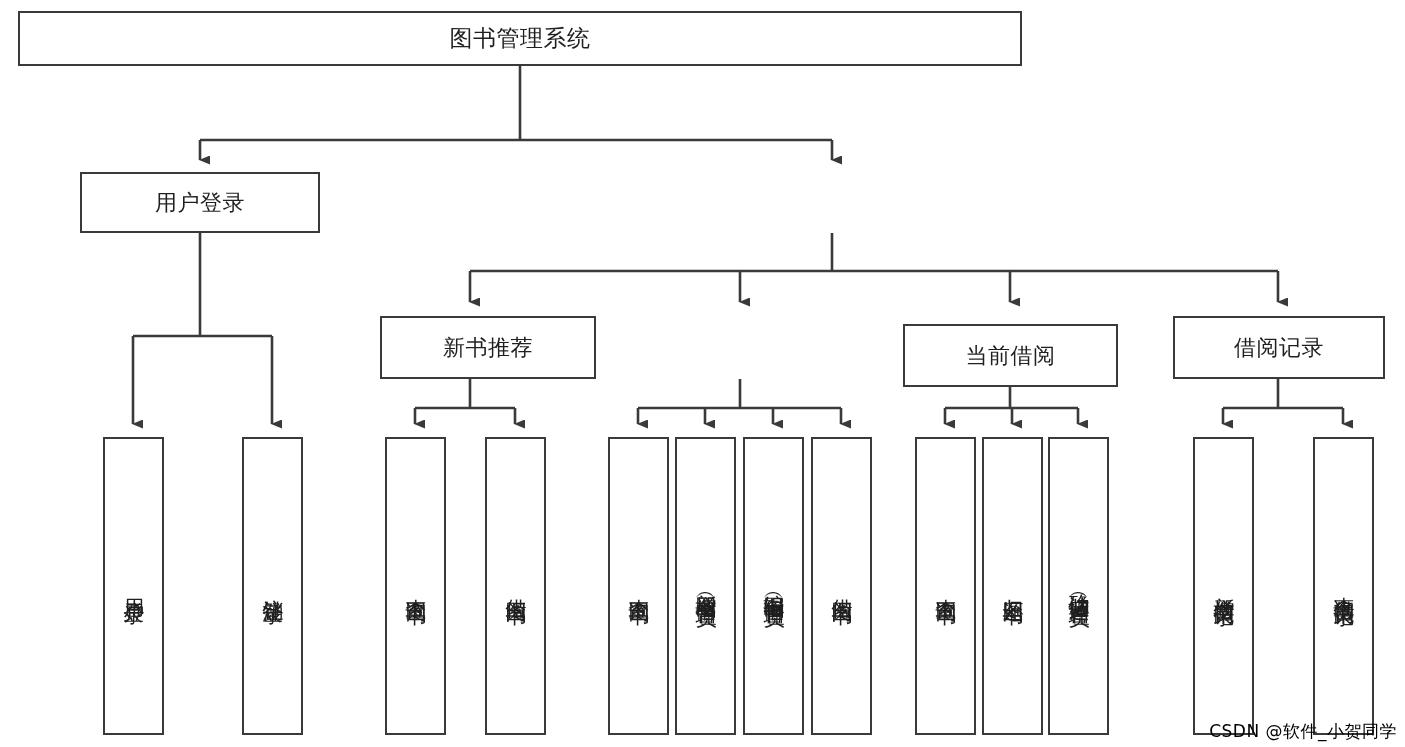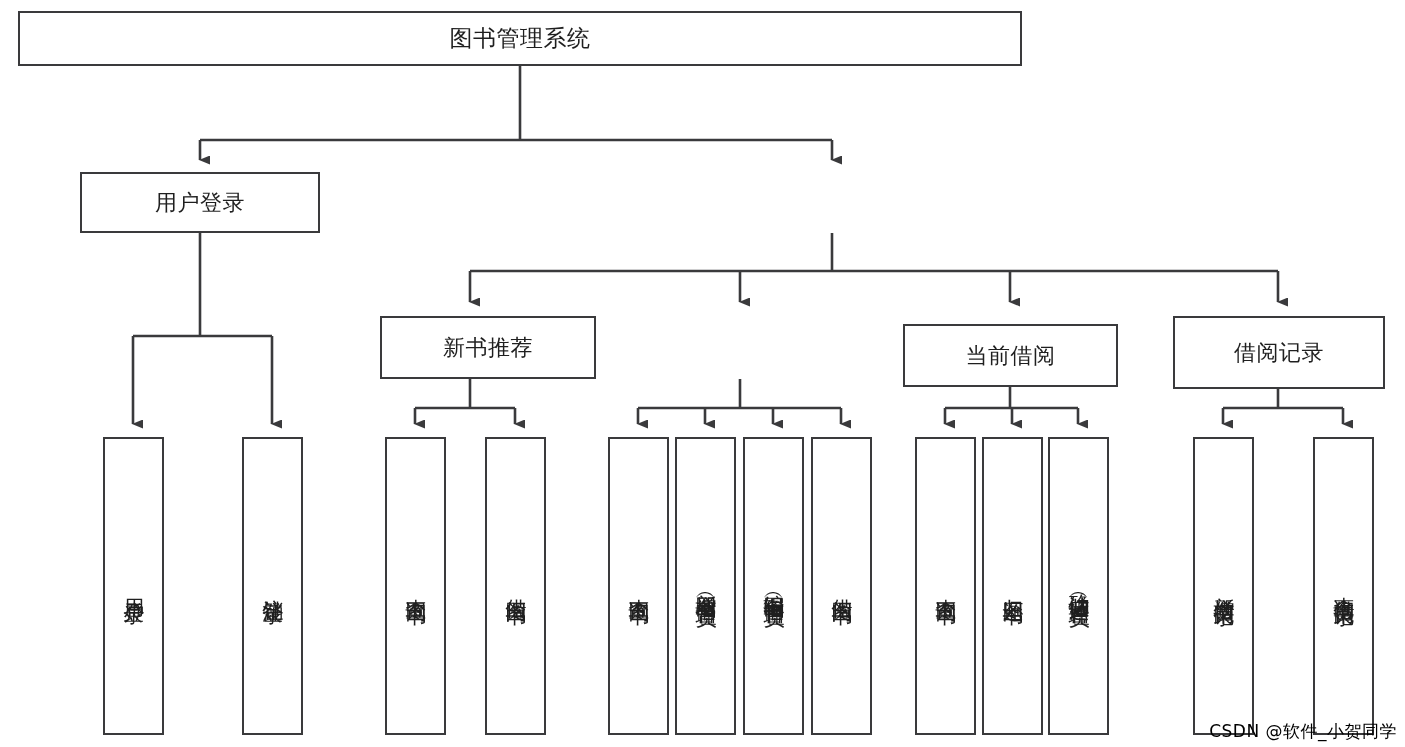--- a/index.html
+++ b/index.html
@@ -139,21 +139,21 @@
   <div class="node h" style="left:80px; top:172px; width:240px; height:61px;">
     <span class="node-label">用户登录</span>
   </div>
 
   <div class="node h" style="left:380px; top:316px; width:216px; height:63px;">
     <span class="node-label">新书推荐</span>
   </div>
   <div class="node h" style="left:903px; top:316px; width:215px; height:63px;margin-top:8px;">
     <span class="node-label">当前借阅</span>
   </div>
-  <div class="node h" style="left:1173px; top:316px; width:212px; height:73px;">
+  <div class="node h" style="left:1173px; top:316px; width:212px; height:63px;">
     <span class="node-label">借阅记录</span>
   </div>
 
   <div class="node v" style="left:103px; top:437px; width:61px; height:298px;">
     <span class="node-label">用户登录</span>
   </div>
   <div class="node v" style="left:242px; top:437px; width:61px; height:298px;">
     <span class="node-label">注销登录</span>
   </div>
 

